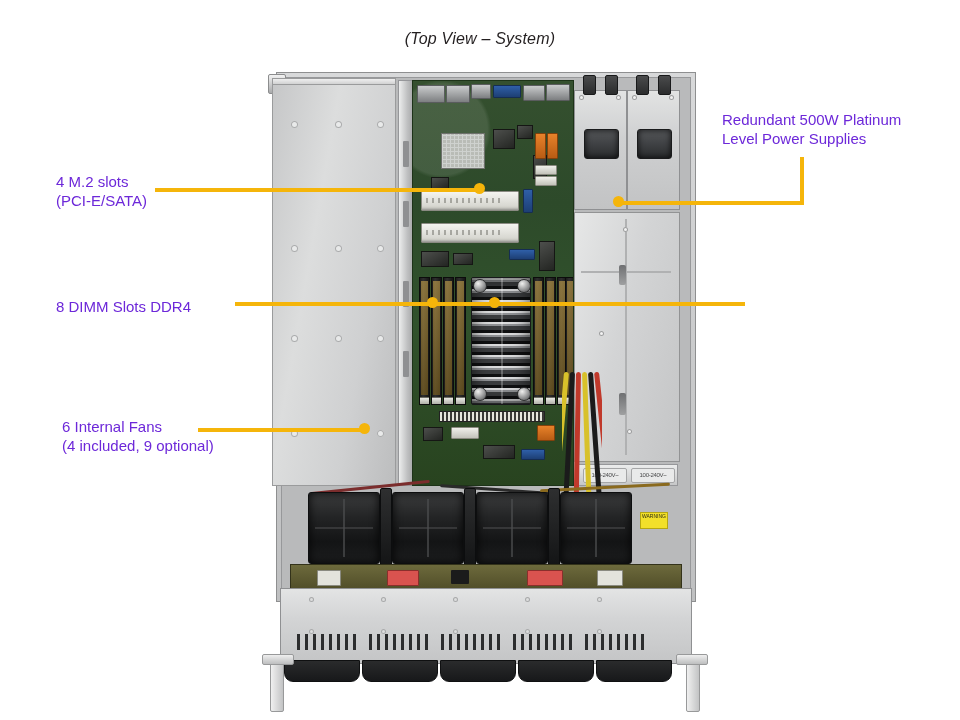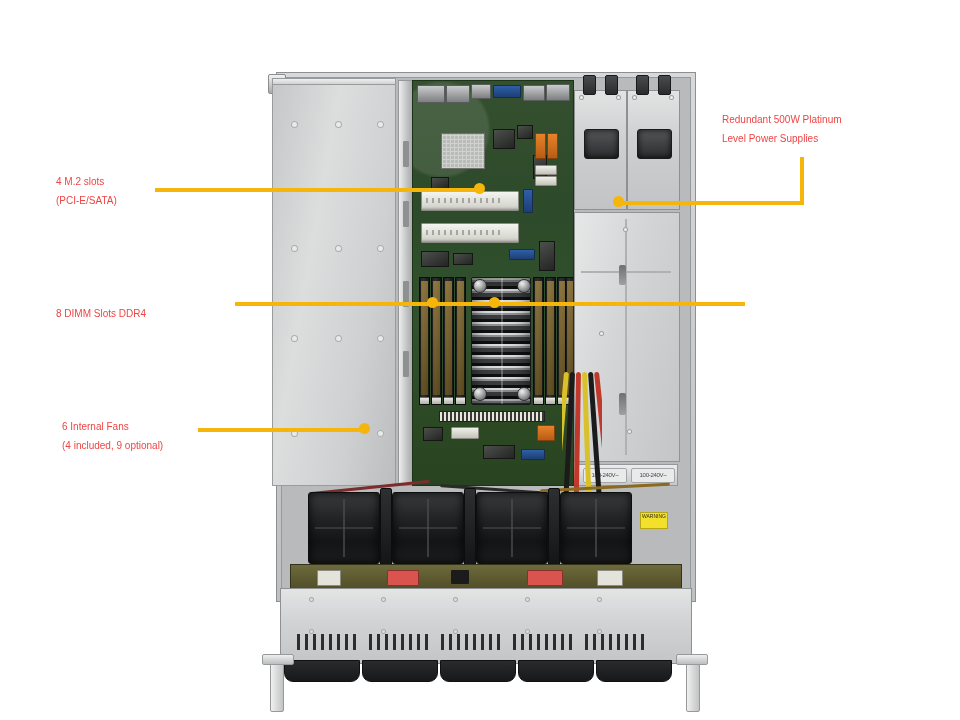--- a/index.html
+++ b/index.html
@@ -11,23 +11,23 @@
   }
   .stage{position:absolute;inset:0;}
 
   
   .title{
     position:absolute;left:0;top:30px;width:960px;text-align:center;
     font-size:16px;font-style:italic;color:#231f20;letter-spacing:.2px;
   }
 
   
-  .callout{position:absolute;font-size:10px;line-height:19px;color:#ef4444;white-space:pre-line;}
+  .callout{position:absolute;font-size:15px;line-height:19px;color:#6d28d9;white-space:pre-line;}
   #c-m2{left:56px;top:172px;}
-  #c-dimm{left:56px;top:297px;margin-top:7px;}
+  #c-dimm{left:56px;top:297px;}
   #c-fans{left:62px;top:417px;}
   #c-psu{left:722px;top:110px;}
   #c-cpu{left:752px;top:297px;}
 
   
   .lead{position:absolute;background:#f5b50a;}
   .lead.h{height:4px;}
   .lead.v{width:4px;}
   .dot{position:absolute;width:11px;height:11px;border-radius:50%;background:#f5b50a;}
 
@@ -225,20 +225,21 @@
   .earfoot{
     position:absolute;top:582px;width:30px;height:9px;
     background:linear-gradient(180deg,#efefef,#bdbebf);border:1px solid #98999a;border-radius:2px;
   }
 </style>
 </head>
 <body>
 
 <div class="stage">
 
+  <div class="title">(Top View – System)</div>
 
   <div class="server">
 
     <div class="chassis">
       <div class="chassis-inner"></div>
     </div>
 
     <div class="bay-hinge"></div>
     <div class="bay-lip"></div>
     <div class="bay">

